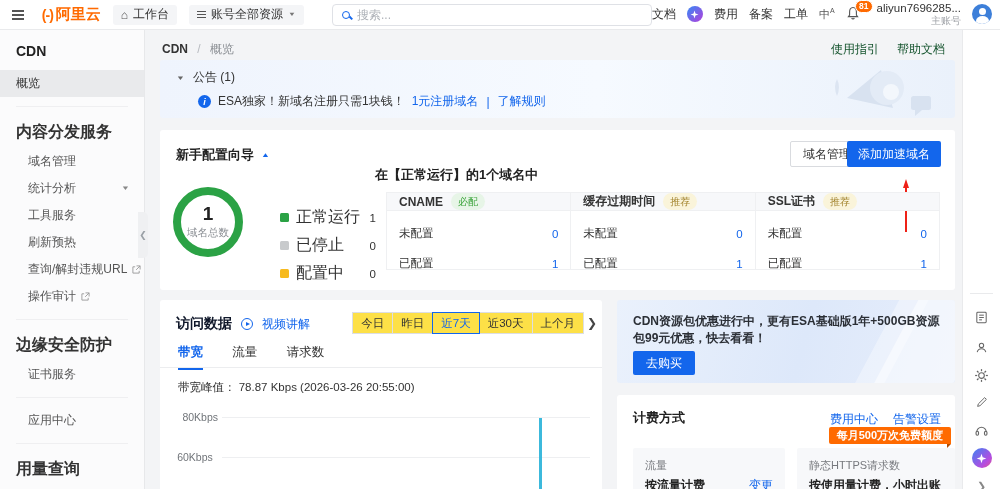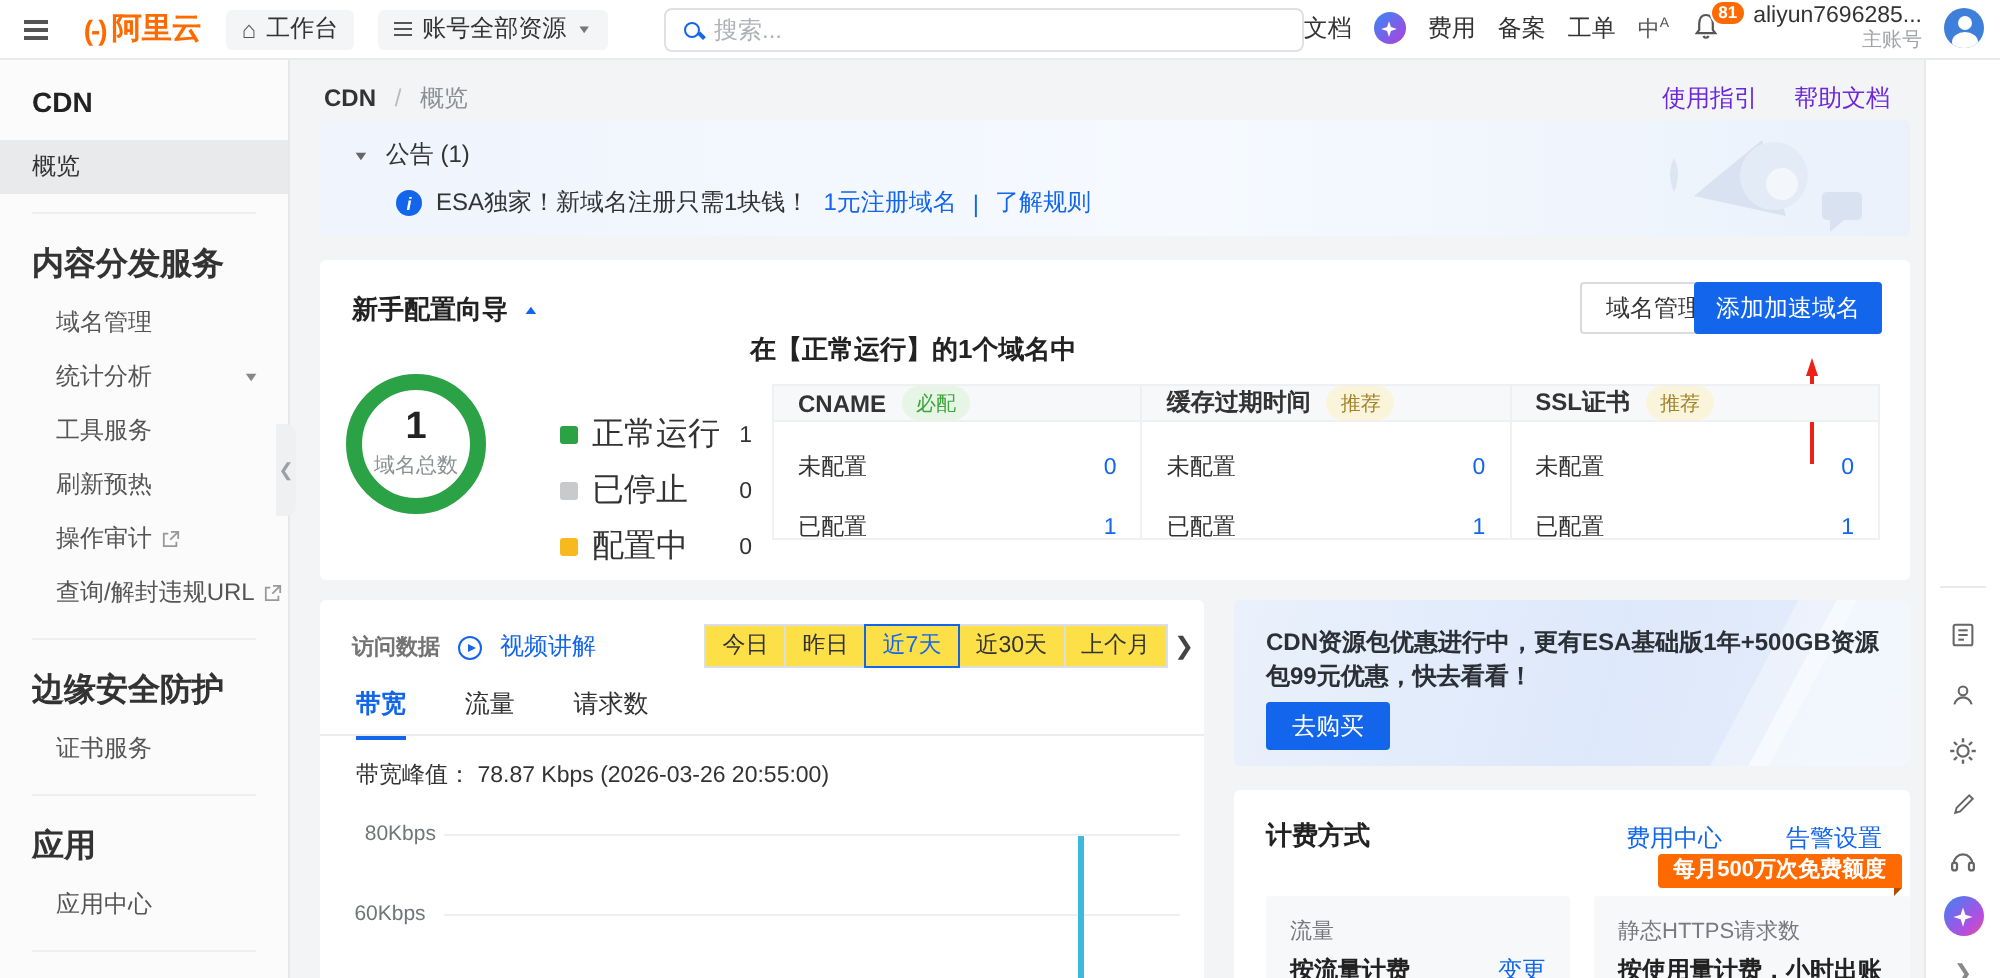--- a/index.html
+++ b/index.html
@@ -52,21 +52,21 @@
   .strip-icon { position:absolute; left:50%; transform:translateX(-50%); width:20px; height:20px; display:flex; align-items:center; justify-content:center; color:#666; cursor:pointer; }
   .strip-ai { width:20px; height:20px; border-radius:50%; background:linear-gradient(135deg,#4E7BF0 10%,#B44DE0 70%,#E0558C 100%); }
   .strip-chev { color:#888; font-size:11px; }
 
   
   .breadcrumb { position:absolute; left:162px; top:41px; font-size:12px; z-index:4; }
   .bc-root { color:#333; font-weight:bold; }
   .bc-sep { color:#B8BBC0; margin:0 6px; }
   .bc-cur { color:#8B8F94; }
   .header-links { position:absolute; top:41px; right:55px; display:flex; gap:18px; z-index:4; }
-  .header-links span { color:#6d28d9; cursor:pointer; }
+  .header-links span { color:#14532d; cursor:pointer; }
 
   
   .panel { position:absolute; background:#fff; border-radius:3px; }
 
   .announce { left:160px; top:60px; width:795px; height:58px; background:linear-gradient(90deg,#EFF4FD 0%,#F6FAFF 55%,#EAF1FB 100%); overflow:hidden; }
   .ann-row1 { position:absolute; left:16px; top:9px; display:flex; align-items:center; gap:8px; color:#333; }
   .ann-chev { color:#666; font-size:9px; transform:scaleY(.7); cursor:pointer; }
   .ann-row2 { position:absolute; left:38px; top:33px; display:flex; align-items:center; gap:7px; }
   .info-ic { width:13px; height:13px; border-radius:50%; background:#1366EC; color:#fff; font-size:9px; font-weight:bold; display:flex; align-items:center; justify-content:center; font-style:italic; flex:none; }
   .ann-msg { color:#333; }
@@ -99,21 +99,21 @@
   .cfg-name { font-weight:bold; font-size:12px; color:#333; }
   .badge { font-size:10px; padding:1.5px 7px; border-radius:9px; }
   .badge-req { background:#E7F5E7; color:#3DA53D; }
   .badge-rec { background:#FAF4DA; color:#A3842E; }
   .cfg-row { display:flex; justify-content:space-between; padding:0 12px; height:21px; align-items:center; margin-top:15px; }
   .cfg-row .rl { color:#333; font-size:11.5px; }
   .cfg-row .rv { color:#1366EC; font-size:11.5px; cursor:pointer; }
 
   .traffic { left:160px; top:300px; width:442px; height:200px; }
   .tr-titlebar { position:absolute; left:16px; top:15px; display:flex; align-items:center; gap:9px; }
-  .tr-title { font-size:11px; font-weight:bold; color:#737373; }
+  .tr-title { font-size:14px; font-weight:bold; color:#0f172a; }
   .play-ic { width:12px; height:12px; border:1px solid #1366EC; border-radius:50%; position:relative; flex:none; }
   .play-ic::after { content:''; position:absolute; left:4px; top:3px; border-left:4px solid #1366EC; border-top:2.5px solid transparent; border-bottom:2.5px solid transparent; }
   .range-group { position:absolute; top:12px; right:18px; display:flex; }
   .range-btn { height:22px; line-height:20px; padding:0 8px; border:1px solid #DCDEE3; background:#fde047; font-size:11.5px; color:#333; margin-left:-1px; cursor:pointer; }
   .range-btn.active { border-color:#1366EC; color:#1366EC; z-index:1; position:relative; }
   .range-next { position:absolute; top:16px; right:5px; color:#444; font-size:12px; cursor:pointer; }
   .tabs { position:absolute; left:0; right:0; top:44px; padding-left:18px; border-bottom:1px solid #ECEDEF; height:24px; }
   .tab { display:inline-block; margin-right:26px; font-size:12.5px; color:#333; padding-bottom:7px; cursor:pointer; }
   .tab.active { color:#1366EC; border-bottom:2px solid #1366EC; font-weight:bold; }
   .peak { position:absolute; left:18px; top:80px; font-size:11.5px; color:#333; }
@@ -122,21 +122,21 @@
   .spike { position:absolute; left:379px; top:118px; width:3px; height:82px; background:#3CB9DC; }
 
   .promo { left:617px; top:300px; width:338px; height:83px; background:linear-gradient(105deg,#EAF1FC 0%,#DDE8FA 55%,#E7EEFB 100%); overflow:hidden; }
   .promo::after { content:''; position:absolute; right:-14px; top:-40px; width:70px; height:170px; background:rgba(255,255,255,.5); transform:rotate(28deg); }
   .promo::before { content:''; position:absolute; right:52px; top:-40px; width:26px; height:170px; background:rgba(255,255,255,.35); transform:rotate(28deg); }
   .promo-text { position:absolute; left:16px; top:13px; width:308px; font-size:12px; font-weight:bold; color:#2B2F36; line-height:17px; z-index:1; }
   .buy-btn { position:absolute; left:16px; top:51px; height:24px; padding:0 13px; background:#1366EC; border:none; border-radius:2px; color:#fff; font-size:12px; cursor:pointer; z-index:1; font-family:inherit; }
 
   .billing { left:617px; top:395px; width:338px; height:110px; }
   .bill-title { position:absolute; left:16px; top:14px; font-size:13px; font-weight:bold; color:#222; }
-  .bill-links { position:absolute; top:16px; right:14px; display:flex; gap:32px; font-size:12px; }
+  .bill-links { position:absolute; top:16px; right:14px; display:flex; gap:15px; font-size:12px; }
   .quota-badge { position:absolute; top:32px; right:4px; background:#FF6A00; color:#fff; font-size:11px; font-weight:bold; height:17px; line-height:17px; padding:0 8px; border-radius:2px 2px 0 2px; }
   .quota-badge::after { content:''; position:absolute; right:0; bottom:-4px; border-top:4px solid #B54B00; border-right:4px solid transparent; }
   .bill-card { position:absolute; top:53px; height:60px; background:#F7F8FA; border-radius:2px; }
   .bill-card.c1 { left:16px; width:152px; }
   .bill-card.c2 { left:180px; right:0; }
   .bc-label { position:absolute; left:12px; top:10px; font-size:11px; color:#77797E; }
   .bc-value { position:absolute; left:12px; top:29px; font-size:12px; font-weight:bold; color:#222; }
   .bc-action { position:absolute; right:12px; top:29px; font-size:12px; color:#1366EC; cursor:pointer; }
 </style>
 </head>
@@ -203,46 +203,45 @@
         <span class="lbl">统计分析</span>
         <span class="side-chev">▼</span>
       </div>
     <div class="side-item">
         <span class="lbl">工具服务</span>
       </div>
     <div class="side-item">
         <span class="lbl">刷新预热</span>
       </div>
     <div class="side-item">
+        <span class="lbl">查询/解封违规URL</span>
+      <span class="ext-ic">
+          <svg width="9" height="9" viewBox="0 0 10 10">
+            <path d="M3.5 2 H1 V9 H8 V6.5" fill="none" stroke="#999" stroke-width="1"></path>
+            <path d="M5 1 H9 V5" fill="none" stroke="#999" stroke-width="1"></path>
+            <line x1="9" y1="1" x2="4.6" y2="5.4" stroke="#999" stroke-width="1"></line>
+          </svg>
+        </span>
+      </div>
+    <div class="side-item">
         <span class="lbl">操作审计</span>
       <span class="ext-ic">
           <svg width="9" height="9" viewBox="0 0 10 10">
             <path d="M3.5 2 H1 V9 H8 V6.5" fill="none" stroke="#999" stroke-width="1"></path>
             <path d="M5 1 H9 V5" fill="none" stroke="#999" stroke-width="1"></path>
             <line x1="9" y1="1" x2="4.6" y2="5.4" stroke="#999" stroke-width="1"></line>
           </svg>
         </span>
       </div>
-    <div class="side-item">
-        <span class="lbl">查询/解封违规URL</span>
-      <span class="ext-ic">
-          <svg width="9" height="9" viewBox="0 0 10 10">
-            <path d="M3.5 2 H1 V9 H8 V6.5" fill="none" stroke="#999" stroke-width="1"></path>
-            <path d="M5 1 H9 V5" fill="none" stroke="#999" stroke-width="1"></path>
-            <line x1="9" y1="1" x2="4.6" y2="5.4" stroke="#999" stroke-width="1"></line>
-          </svg>
-        </span>
-      </div>
     <div class="side-divider"></div>
     <div class="side-section">边缘安全防护</div>
     <div class="side-item">
         <span class="lbl">证书服务</span>
       </div>
     <div class="side-divider"></div>
-    <div class="side-section">应用</div>
     <div class="side-item">
         <span class="lbl">应用中心</span>
       </div>
     <div class="side-divider"></div>
     <div class="side-section">用量查询</div>
 
   </div>
   <div class="collapse-handle">❮</div>
 
   <div class="right-strip">

